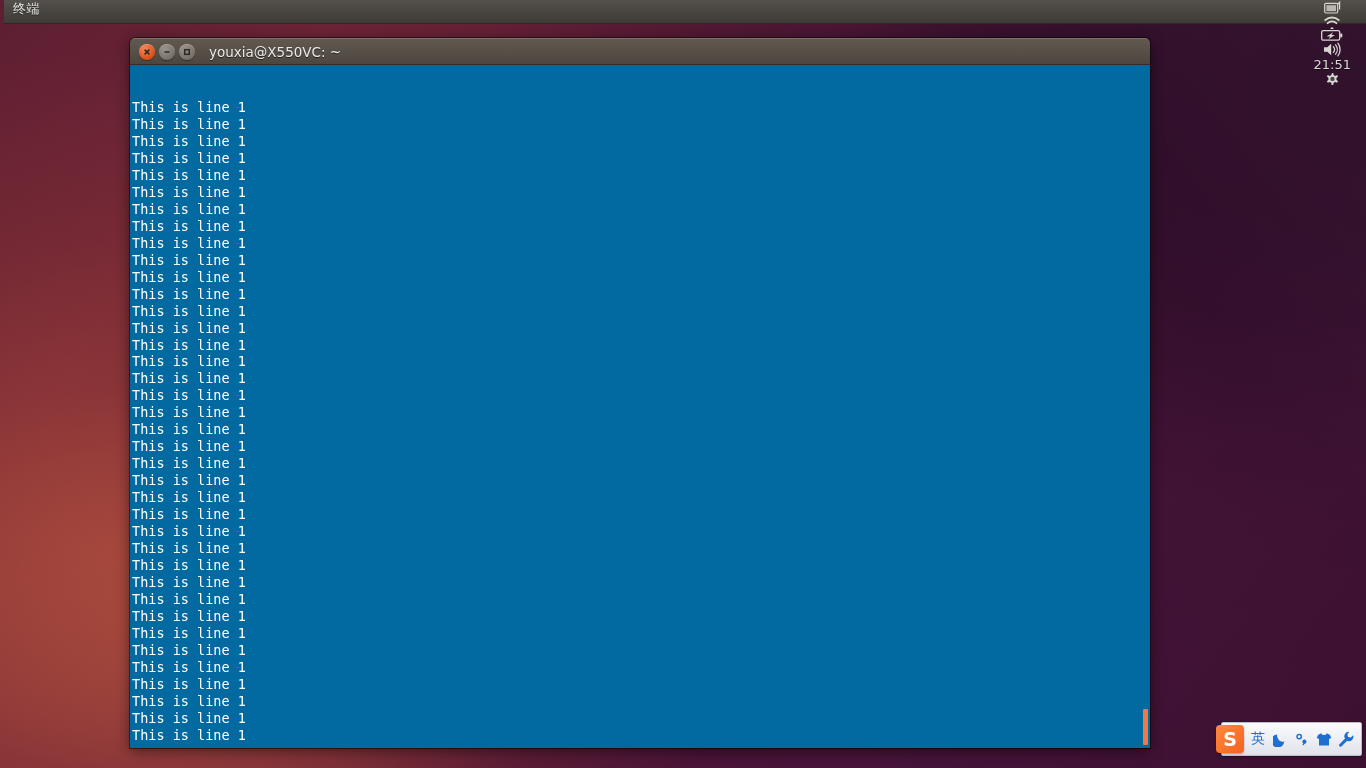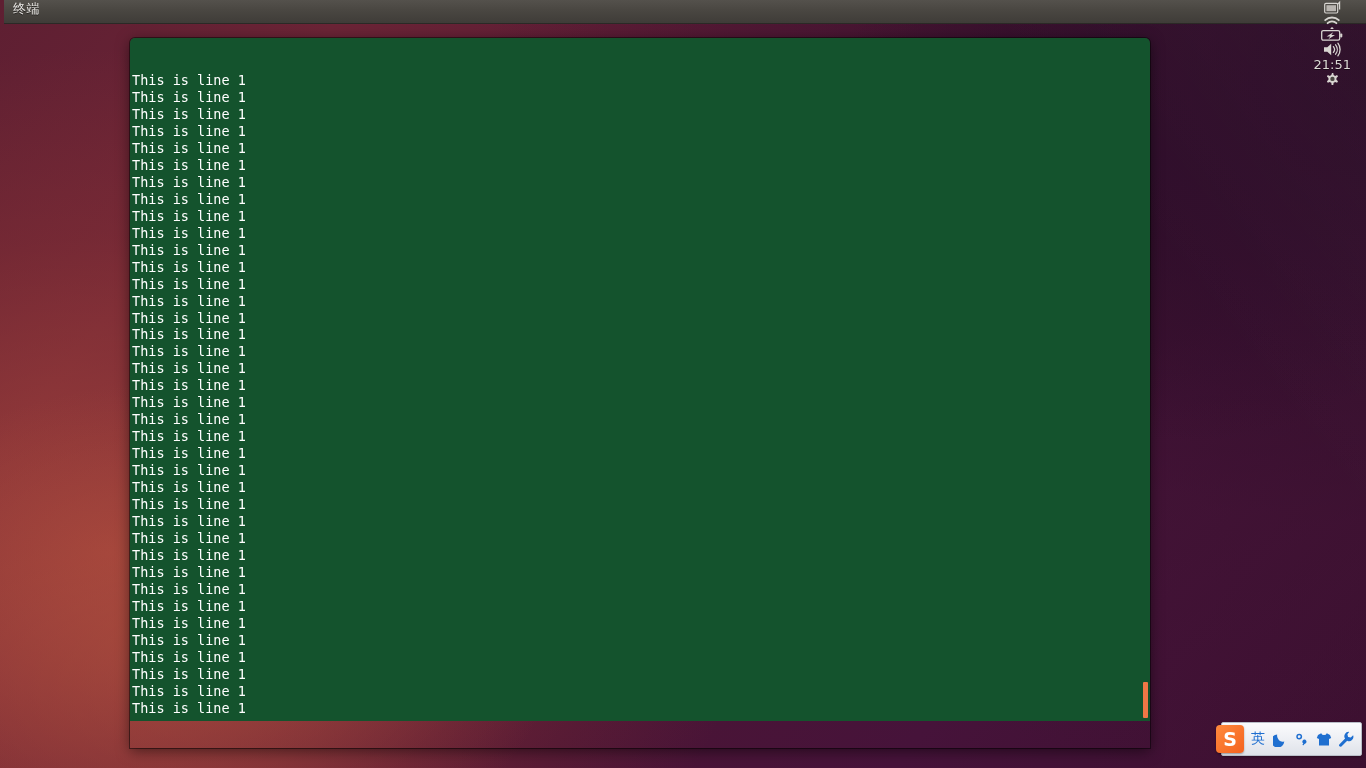--- a/index.html
+++ b/index.html
@@ -136,21 +136,21 @@
     font-size: 13.5px;
     font-family: "DejaVu Sans", sans-serif;
     margin-left: 14px;
     text-shadow: 0 1px 0 rgba(0,0,0,0.6);
     white-space: nowrap;
   }
 
   #terminal-body {
     position: relative;
     height: 683px;
-    background: #14532d;
+    background: #0369a1;
     overflow: hidden;
   }
   #terminal-screen {
     position: absolute;
     left: 2px;
     top: 0px;
     right: 0;
     bottom: 0;
     padding: 0;
     font-family: "DejaVu Sans Mono", "Liberation Mono", monospace;
@@ -290,20 +290,40 @@
           <circle cx="8.45" cy="6.9" r="2.2" fill="#4a4742"></circle>
         </svg>
       </span>
     </div>
 
   </div>
 </div>
 
 <div id="terminal-window">
 
+  <div id="terminal-titlebar">
+    <div id="window-controls">
+      <div class="win-btn close">
+        <svg width="8" height="8" viewBox="0 0 8 8">
+          <path class="win-glyph" d="M1.6 1.6 L6.4 6.4 M6.4 1.6 L1.6 6.4"></path>
+        </svg>
+      </div>
+      <div class="win-btn min">
+        <svg width="8" height="8" viewBox="0 0 8 8">
+          <path class="win-glyph" d="M1.5 4 L6.5 4"></path>
+        </svg>
+      </div>
+      <div class="win-btn max">
+        <svg width="8" height="8" viewBox="0 0 8 8">
+          <rect class="win-glyph" x="1.7" y="1.7" width="4.6" height="4.6"></rect>
+        </svg>
+      </div>
+    </div>
+    <div id="terminal-title">youxia@X550VC: ~</div>
+  </div>
 
   <div id="terminal-body">
     <div id="terminal-screen">
       <div id="output-lines"><div class="term-line">This is line 1</div><div class="term-line">This is line 1</div><div class="term-line">This is line 1</div><div class="term-line">This is line 1</div><div class="term-line">This is line 1</div><div class="term-line">This is line 1</div><div class="term-line">This is line 1</div><div class="term-line">This is line 1</div><div class="term-line">This is line 1</div><div class="term-line">This is line 1</div><div class="term-line">This is line 1</div><div class="term-line">This is line 1</div><div class="term-line">This is line 1</div><div class="term-line">This is line 1</div><div class="term-line">This is line 1</div><div class="term-line">This is line 1</div><div class="term-line">This is line 1</div><div class="term-line">This is line 1</div><div class="term-line">This is line 1</div><div class="term-line">This is line 1</div><div class="term-line">This is line 1</div><div class="term-line">This is line 1</div><div class="term-line">This is line 1</div><div class="term-line">This is line 1</div><div class="term-line">This is line 1</div><div class="term-line">This is line 1</div><div class="term-line">This is line 1</div><div class="term-line">This is line 1</div><div class="term-line">This is line 1</div><div class="term-line">This is line 1</div><div class="term-line">This is line 1</div><div class="term-line">This is line 1</div><div class="term-line">This is line 1</div><div class="term-line">This is line 1</div><div class="term-line">This is line 1</div><div class="term-line">This is line 1</div><div class="term-line">This is line 1</div><div class="term-line">This is line 1</div></div>
       
       
     </div>
 
     <div id="terminal-scrollbar-track">
       <div id="terminal-scrollbar-thumb"></div>

